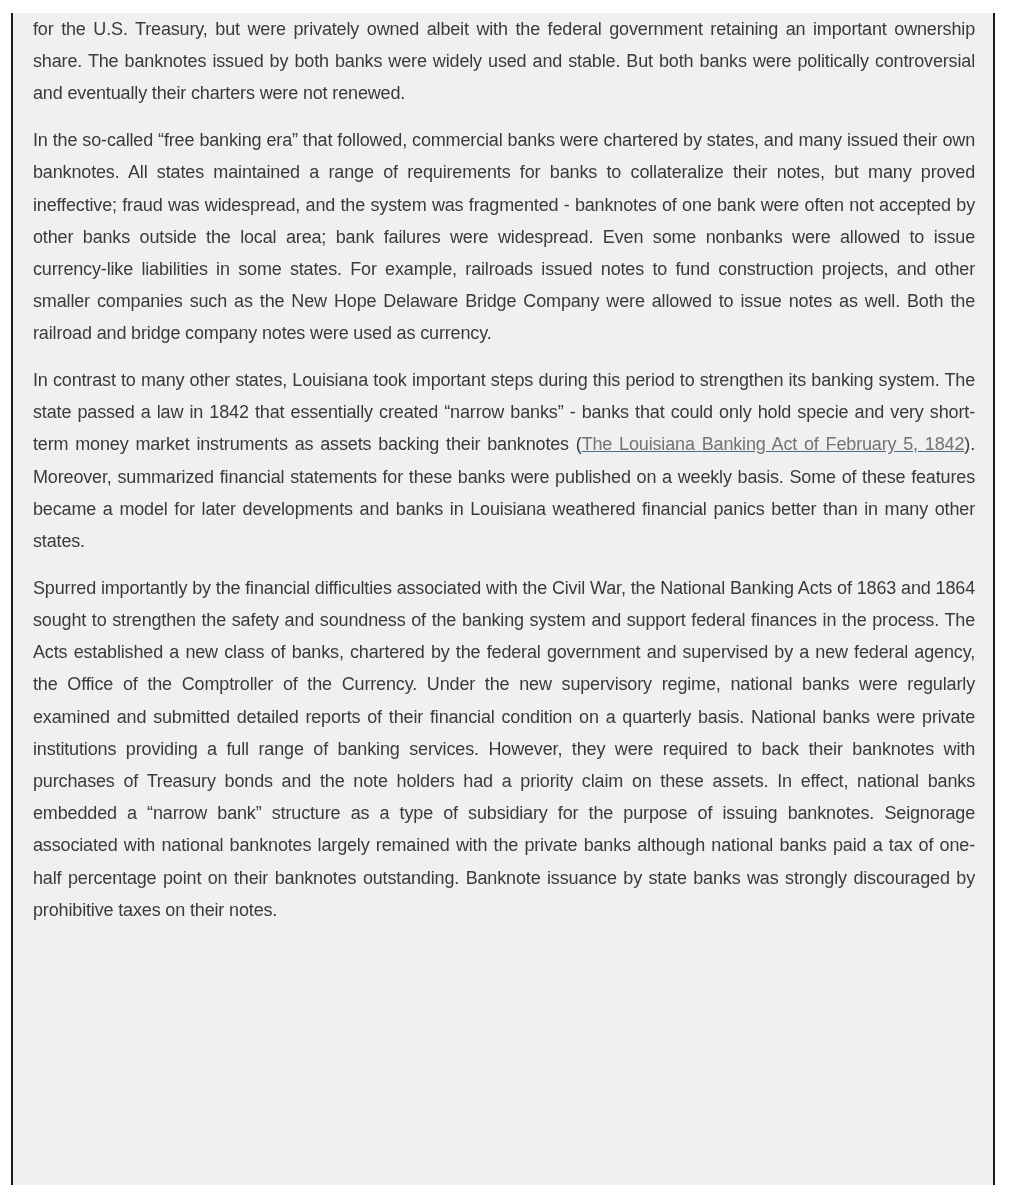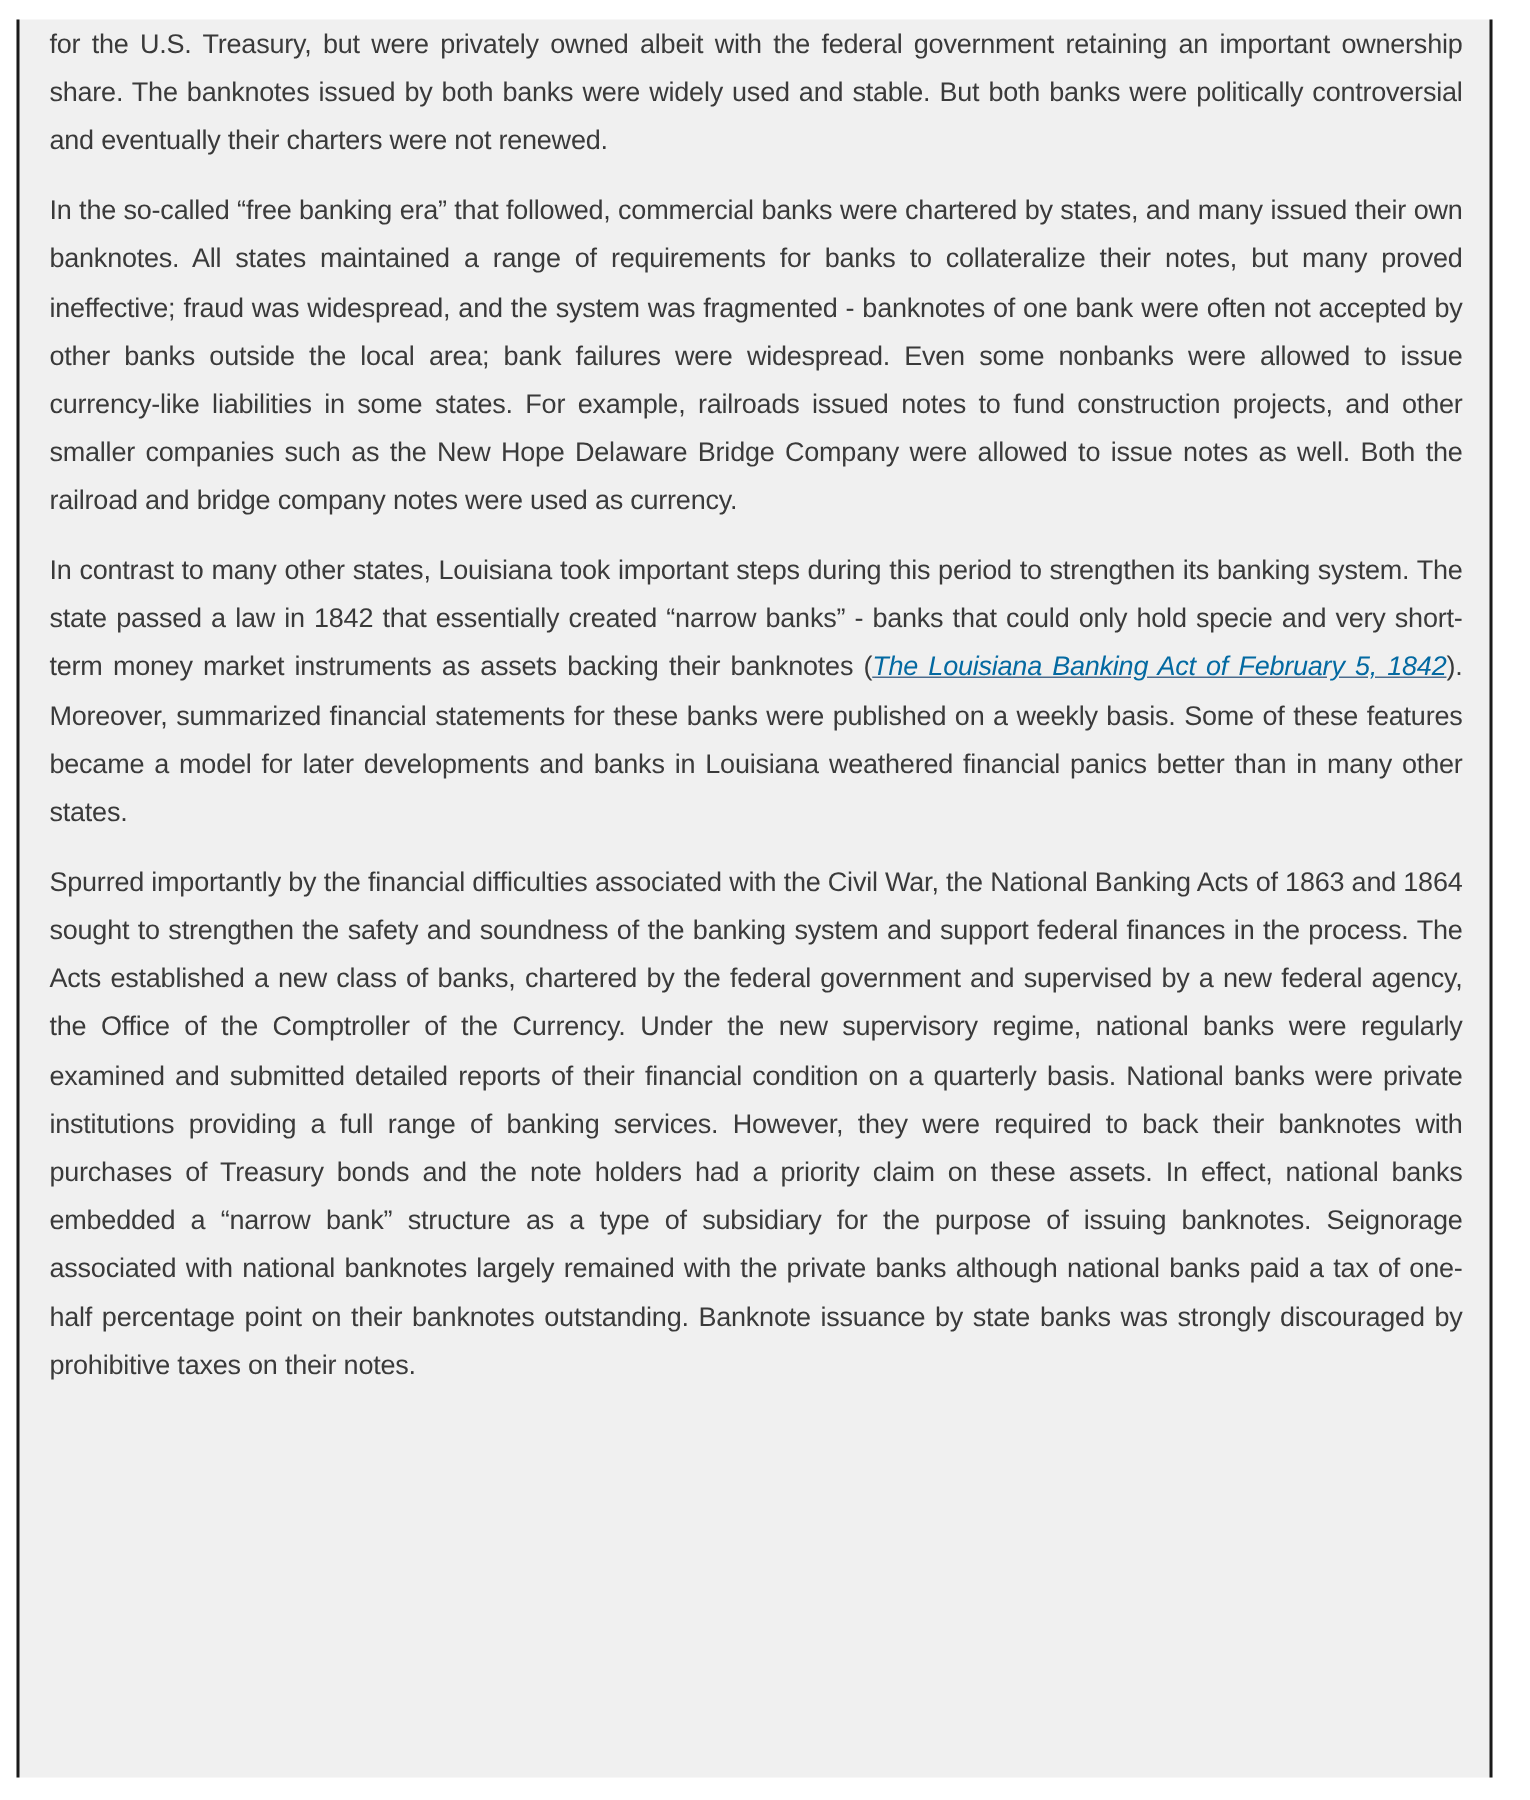--- a/index.html
+++ b/index.html
@@ -36,25 +36,24 @@
       font-size: 18px;
       line-height: 32.2px;
       color: #3a3a3a;
       text-align: justify;
       letter-spacing: -0.15px;
     }
     .content p {
       margin: 0 0 14.5px 0;
     }
     .link {
-      color: #0369a1;
+      color: #737373;
       text-decoration: underline;
       text-decoration-color: #4a6b8c;
       cursor: pointer;
-      font-style: italic;
     }
   </style>
 </head>
 <body>
 
 <div class="page">
   <div class="box">
     <div class="content">
       <p>for the U.S. Treasury, but were privately owned albeit with the federal government retaining an important ownership share.  The banknotes issued by both banks were widely used and stable.  But both banks were politically controversial and eventually their charters were not renewed.</p>
       <p>In the so-called “free banking era” that followed, commercial banks were chartered by states, and many issued their own banknotes.  All states maintained a range of requirements for banks to collateralize their notes, but many proved ineffective; fraud was widespread, and the system was fragmented - banknotes of one bank were often not accepted by other banks outside the local area; bank failures were widespread.  Even some nonbanks were allowed to issue currency-like liabilities in some states. For example, railroads issued notes to fund construction projects, and other smaller companies such as the New Hope Delaware Bridge Company were allowed to issue notes as well. Both the railroad and bridge company notes were used as currency.</p>

